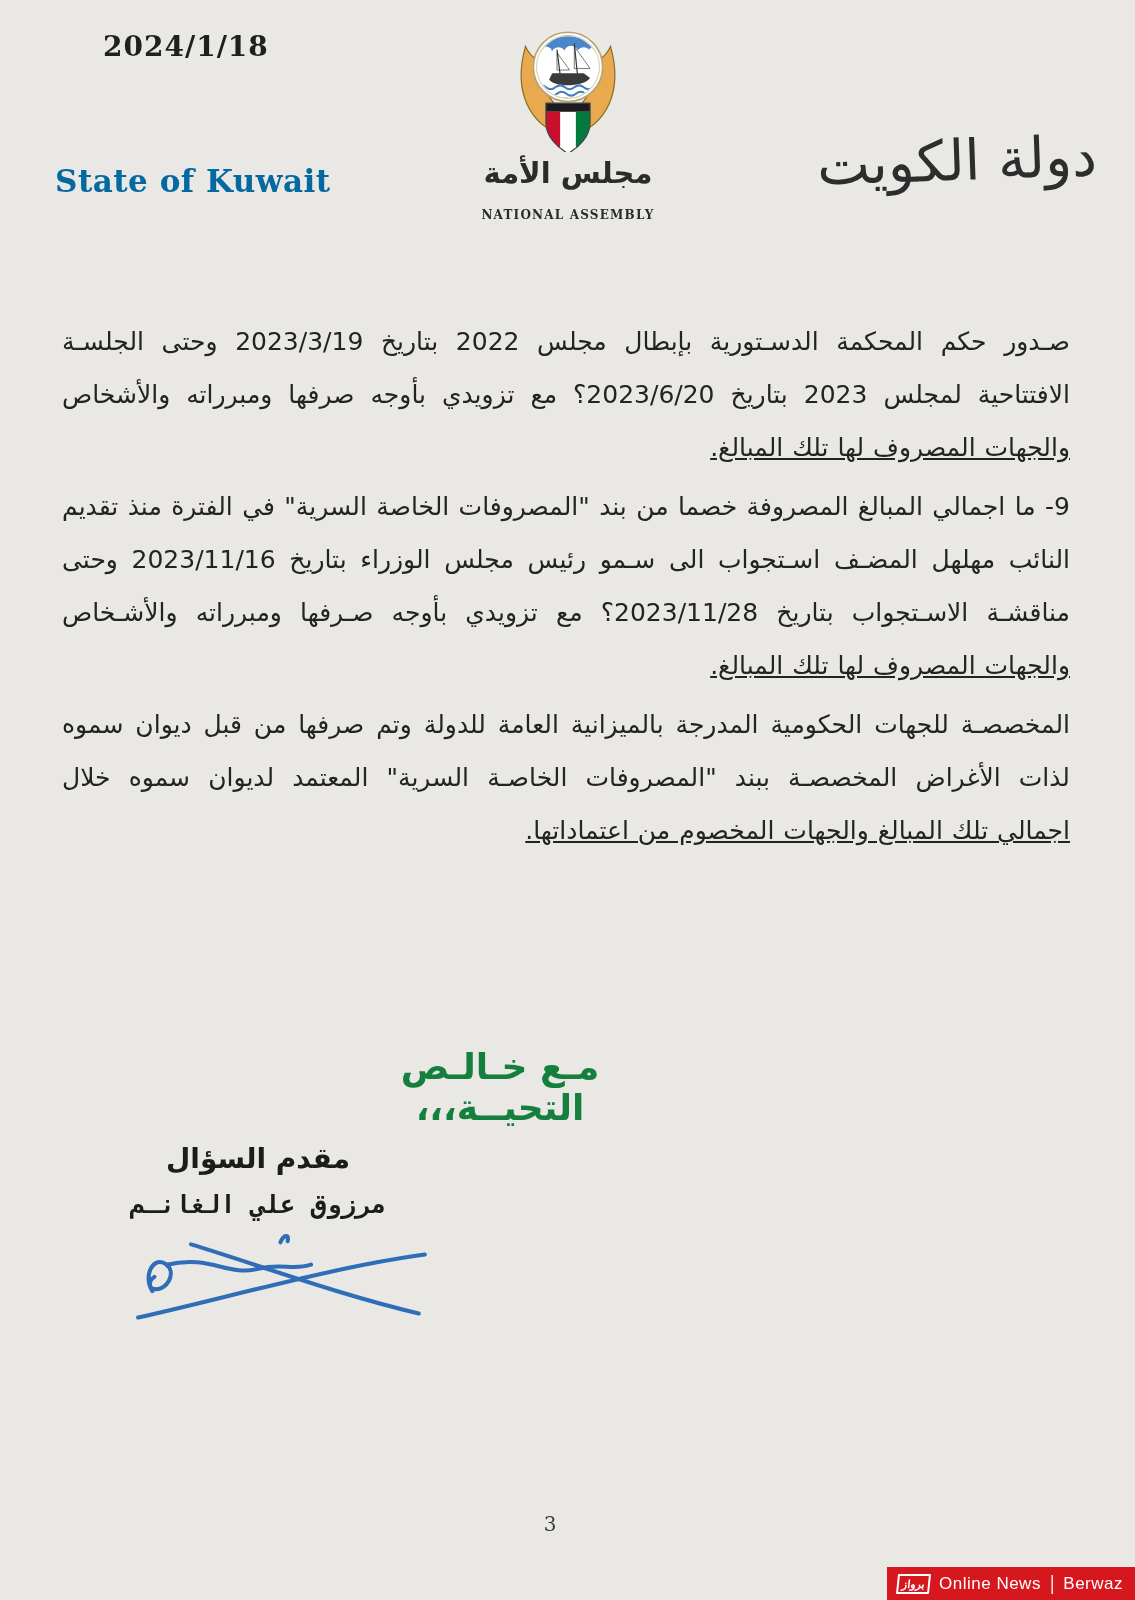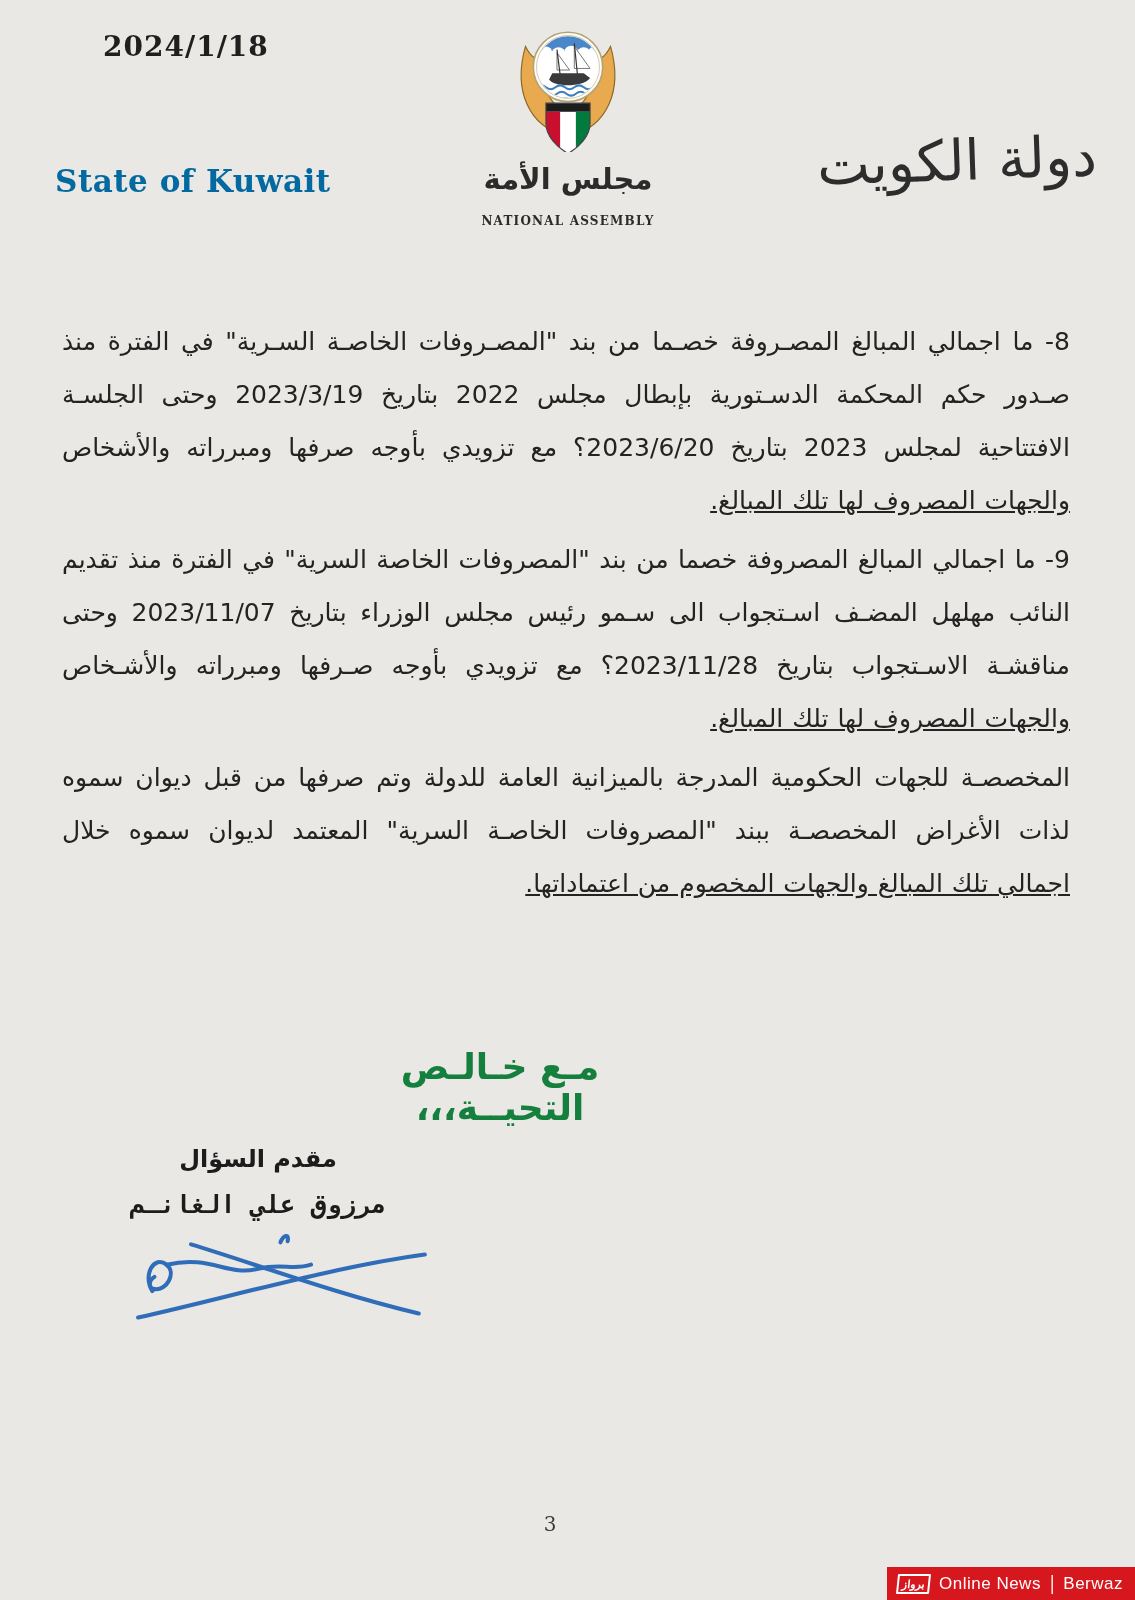--- a/index.html
+++ b/index.html
@@ -20,21 +20,21 @@
     font-family:"DejaVu Serif",serif;font-weight:bold;font-size:31px;color:#0369a1;
     letter-spacing:.5px;
   }
   .country-ar{
     position:absolute;right:28px;top:128px;width:300px;text-align:center;
     direction:rtl;font-size:56px;font-weight:400;color:#2d2d2d;
     transform:rotate(-2deg);
   }
   .emblem-wrap{position:absolute;left:468px;top:18px;width:200px;text-align:center;}
   .emblem-wrap svg{display:block;margin:0 auto;}
-  .org-ar{direction:rtl;font-size:29px;font-weight:bold;color:#2b2b2b;line-height:34px;margin-top:10px;}
+  .org-ar{direction:rtl;font-size:29px;font-weight:bold;color:#2b2b2b;line-height:34px;margin-top:4px;}
   .org-en{font-family:"DejaVu Serif",serif;font-size:12px;font-weight:bold;color:#2b2b2b;letter-spacing:1.2px;margin-top:18px;}
   
   .doc-body{
     position:absolute;left:62px;top:315px;width:1008px;
     direction:rtl;font-size:25px;color:#232323;
   }
   .q-item{margin-bottom:6px;}
   .line{
     line-height:53px;
     text-align:justify;text-align-last:justify;-moz-text-align-last:justify;
@@ -45,21 +45,21 @@
   .closing{
     position:absolute;left:320px;top:1046px;width:360px;
     direction:rtl;text-align:center;
     font-size:36px;font-weight:bold;color:#15803d;letter-spacing:1px;
   }
   
   .sig-block{
     position:absolute;left:118px;top:1136px;width:280px;
     direction:rtl;text-align:center;color:#1c1c1c;
   }
-  .sig-title{font-size:24px;font-weight:bold;line-height:46px;}
+  .sig-title{font-size:28px;font-weight:bold;line-height:46px;}
   .sig-name{font-size:25px;font-weight:bold;line-height:50px;letter-spacing:.5px;font-family:Liberation Mono, monospace;}
   .sig-ink{position:absolute;left:130px;top:1228px;}
   
   .page-num{
     position:absolute;left:0;top:1512px;width:1100px;text-align:center;
     font-size:20px;color:#3a3a3a;font-family:"DejaVu Serif",serif;
   }
   .news-banner{
     position:absolute;right:0;bottom:0;height:33px;
     background:#d7171e;color:#fff;
@@ -126,29 +126,28 @@
       </g>
       <path d="M52,108 h56 v26 c0,16 -14,30 -28,38 c-14,-8 -28,-22 -28,-38 Z" fill="none" stroke="#444" stroke-width="1.5"></path>
     </svg>
     <div class="org-ar">مجلس الأمة</div>
     <div class="org-en">NATIONAL ASSEMBLY</div>
   </div>
 
   <div class="doc-body">
 
     <div class="q-item">
-      <div class="line"><span class="q-num">8-</span> <span>ما اجمالي المبالغ المصـروفة خصـما من بند "المصـروفات الخاصـة السـرية" في الفترة منذ</span></div>
       <div class="line">صـدور حكم المحكمة الدسـتورية بإبطال مجلس 2022 بتاريخ 2023/3/19 وحتى الجلسـة</div>
       <div class="line">الافتتاحية لمجلس 2023 بتاريخ 2023/6/20؟ مع تزويدي بأوجه صرفها ومبرراته والأشخاص</div>
       <div class="line last">والجهات المصروف لها تلك المبالغ.</div>
     </div>
 
     <div class="q-item">
       <div class="line"><span class="q-num">9-</span> <span>ما اجمالي المبالغ المصروفة خصما من بند "المصروفات الخاصة السرية" في الفترة منذ تقديم</span></div>
-      <div class="line">النائب مهلهل المضـف اسـتجواب الى سـمو رئيس مجلس الوزراء بتاريخ 2023/11/07 وحتى</div>
+      <div class="line">النائب مهلهل المضـف اسـتجواب الى سـمو رئيس مجلس الوزراء بتاريخ 2023/11/16 وحتى</div>
       <div class="line">مناقشـة الاسـتجواب بتاريخ 2023/11/28؟ مع تزويدي بأوجه صـرفها ومبرراته والأشـخاص</div>
       <div class="line last">والجهات المصروف لها تلك المبالغ.</div>
     </div>
 
     <div class="q-item">
       <div class="line">المخصصـة للجهات الحكومية المدرجة بالميزانية العامة للدولة وتم صرفها من قبل ديوان سموه</div>
       <div class="line">لذات الأغراض المخصصـة ببند "المصروفات الخاصـة السرية" المعتمد لديوان سموه خلال</div>
       <div class="line last">اجمالي تلك المبالغ والجهات المخصوم من اعتماداتها.</div>
     </div>
 

